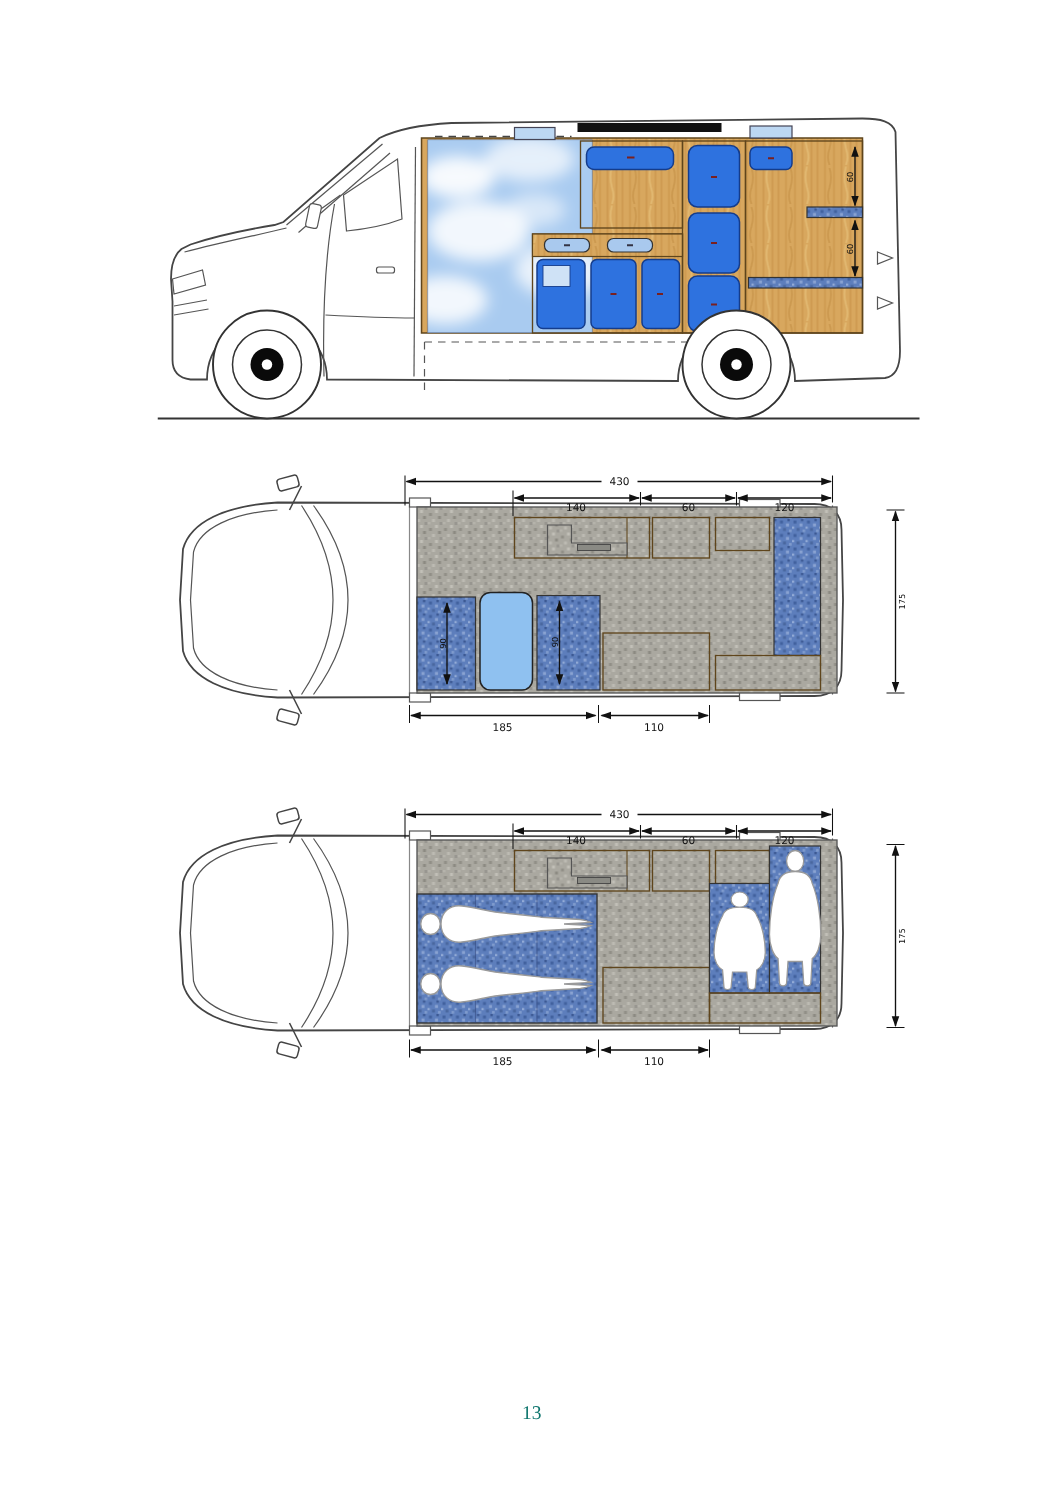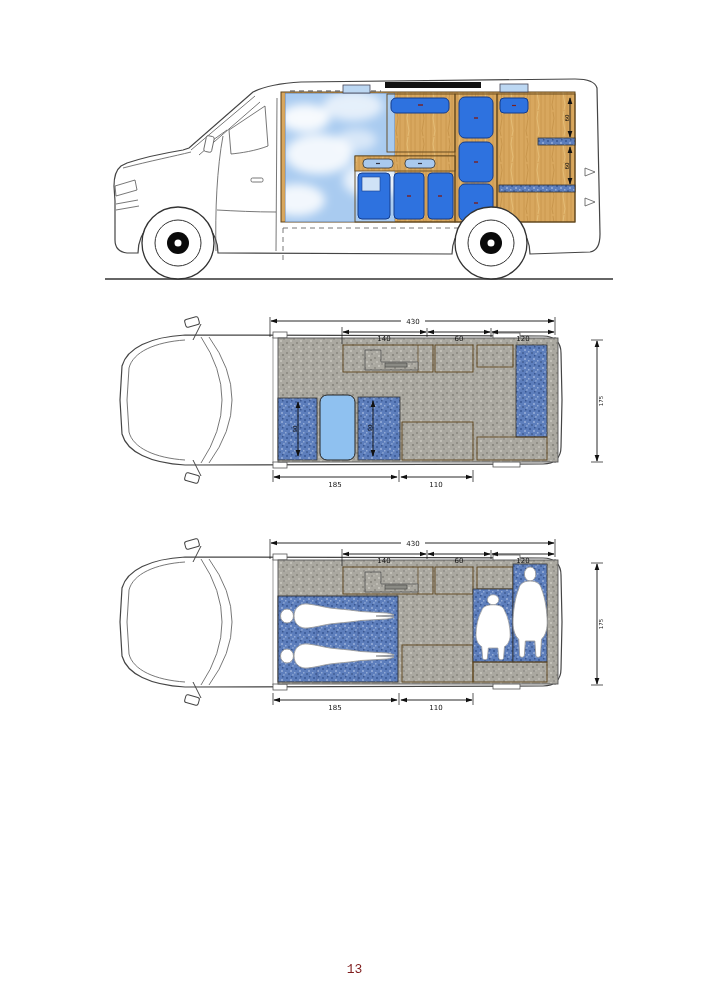--- a/index.html
+++ b/index.html
@@ -7,21 +7,21 @@
         font-family:"DejaVu Sans",sans-serif;}
   .fig{position:absolute;}
   .dim-label{font-size:7px;fill:#111;font-family:"DejaVu Sans",sans-serif;text-anchor:middle;}
   .dim-label-sm{font-size:5.5px;fill:#111;font-family:"DejaVu Sans",sans-serif;text-anchor:middle;}
   .dim-line{stroke:#111;stroke-width:0.9;fill:none;}
   .tick{stroke:#111;stroke-width:0.7;}
   .bodyline{stroke:#454545;stroke-width:1.2;fill:#ffffff;}
   .thinline{stroke:#555;stroke-width:0.8;fill:none;}
   .furnline{stroke:#5f451c;stroke-width:0.9;fill:none;}
   .page-number{position:absolute;left:0;right:0;top:934px;text-align:center;
-               font-family:Liberation Mono, monospace;font-size:13px;color:#7f1d1d;margin-top:28px;}
+               font-family:Liberation Serif, serif;font-size:13px;color:#0f766e;}
 </style>
 </head>
 <body>
 
 <div class="page">
 
   <svg width="0" height="0" style="position:absolute" aria-hidden="true">
     <defs>
       <pattern id="wood" width="26" height="26" patternUnits="userSpaceOnUse">
         <rect width="26" height="26" fill="#d8a75e"></rect>

